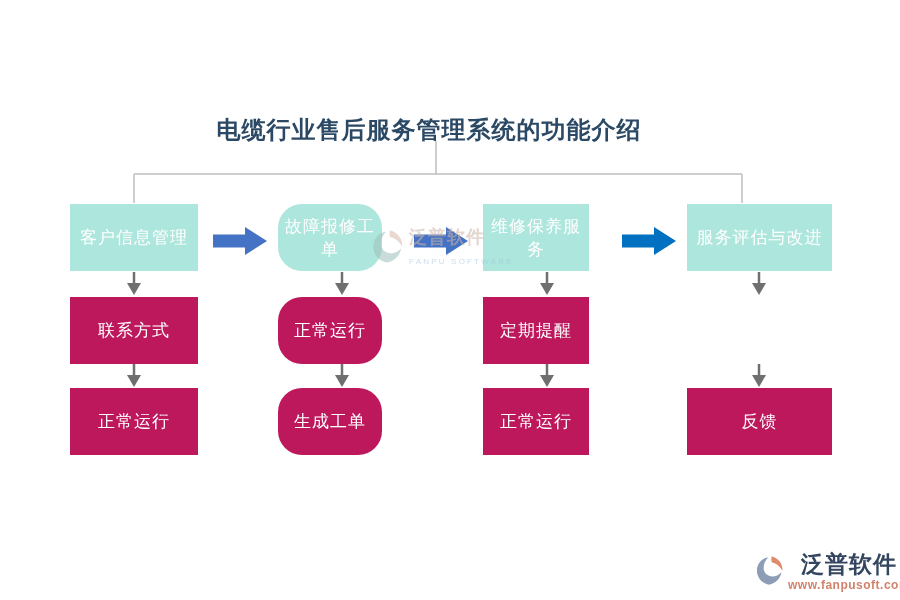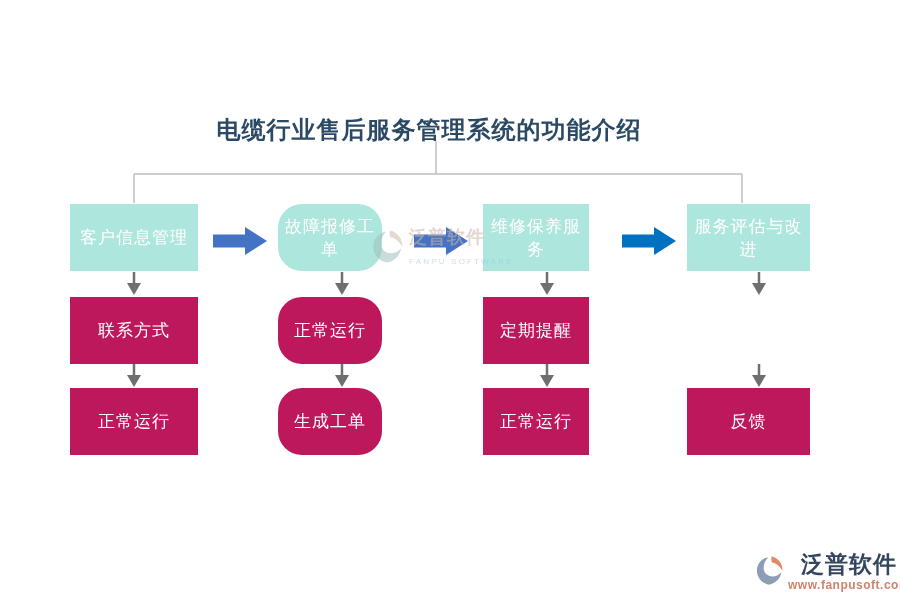--- a/index.html
+++ b/index.html
@@ -16,21 +16,21 @@
   .node{
     position:absolute;height:67px;display:flex;align-items:center;justify-content:center;
     color:#ffffff;font-size:17px;letter-spacing:1px;text-align:center;
   }
   .hbox{background:#ADE6DC;}
   .sbox{background:#be185d;}
   
   .c1{left:70px;width:128px;}
   .c2{left:278px;width:104px;border-radius:24px;}
   .c3{left:483px;width:106px;}
-  .c4{left:687px;width:123px;}
+  .c4{left:687px;width:145px;}
   .r1{top:204px;}
   .r2{top:297px;}
   .r3{top:388px;}
   .down-arrow{position:absolute;width:18px;height:23px;}
   .da-r1{top:272px;}
   .da-r2{top:364px;}
   .da-c1{left:125px;}
   .da-c2{left:333px;}
   .da-c3{left:538px;}
   .da-c4{left:750px;}

